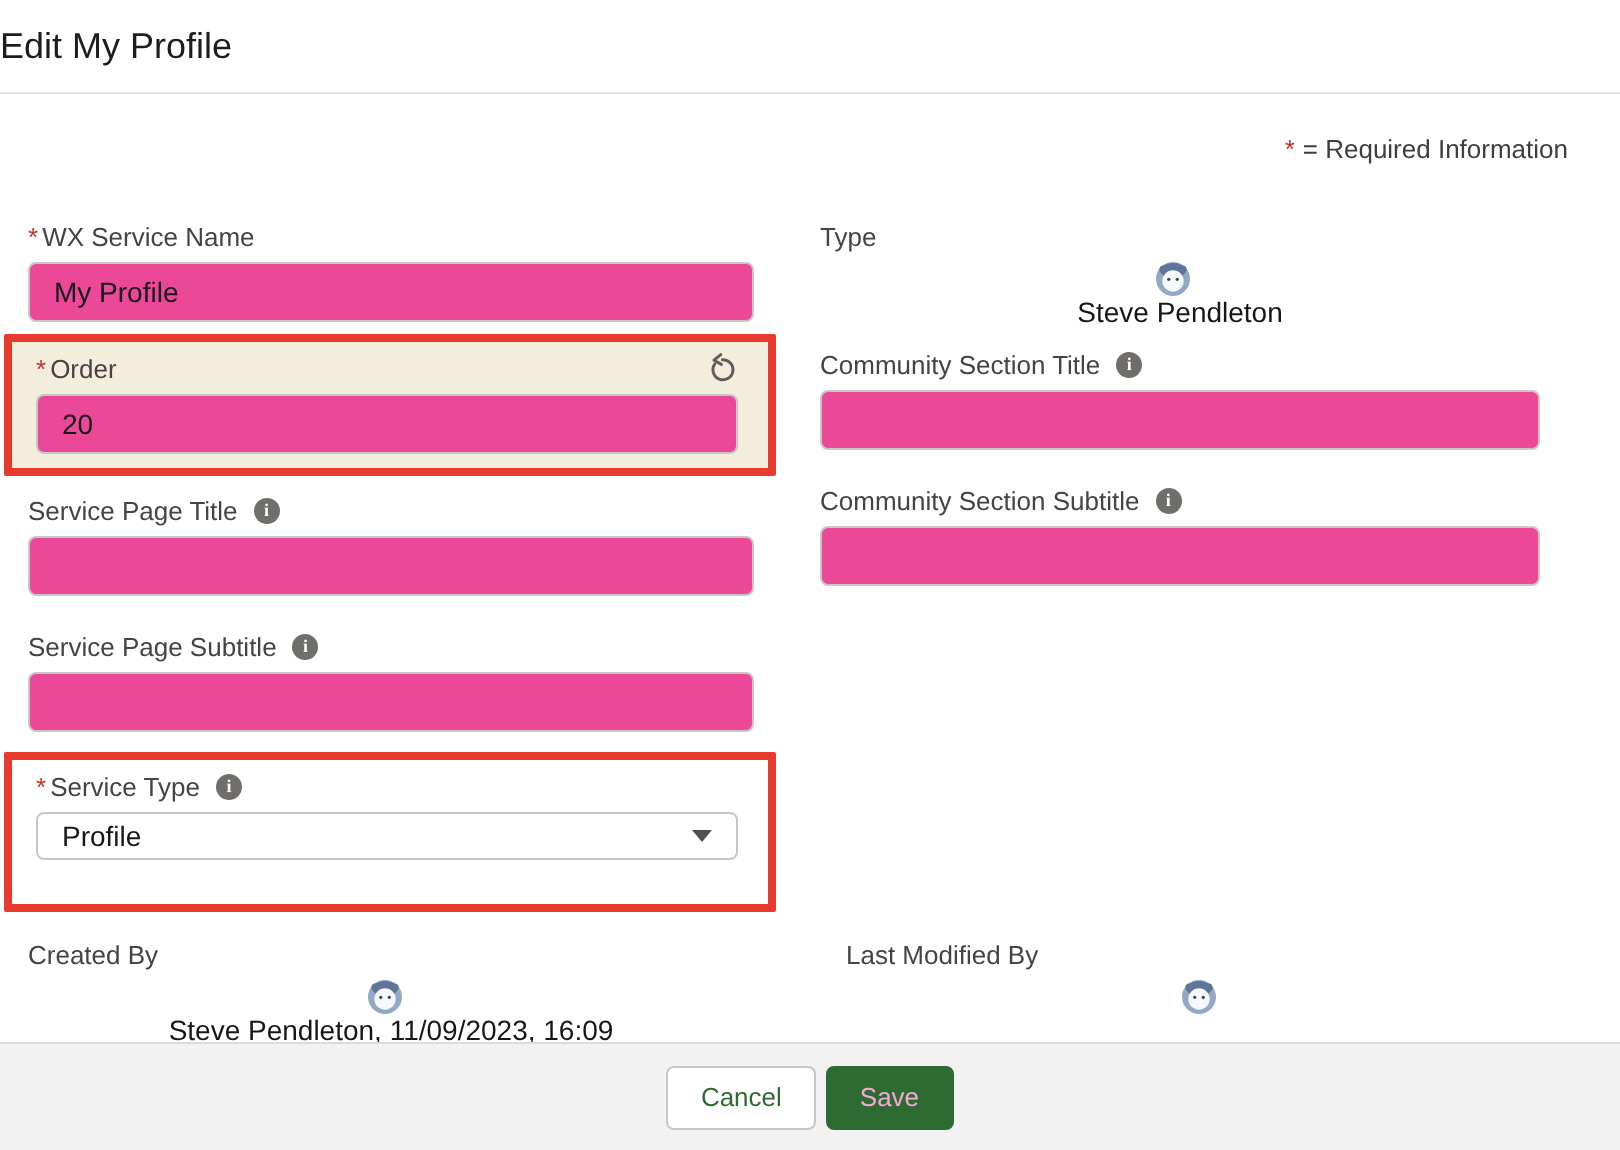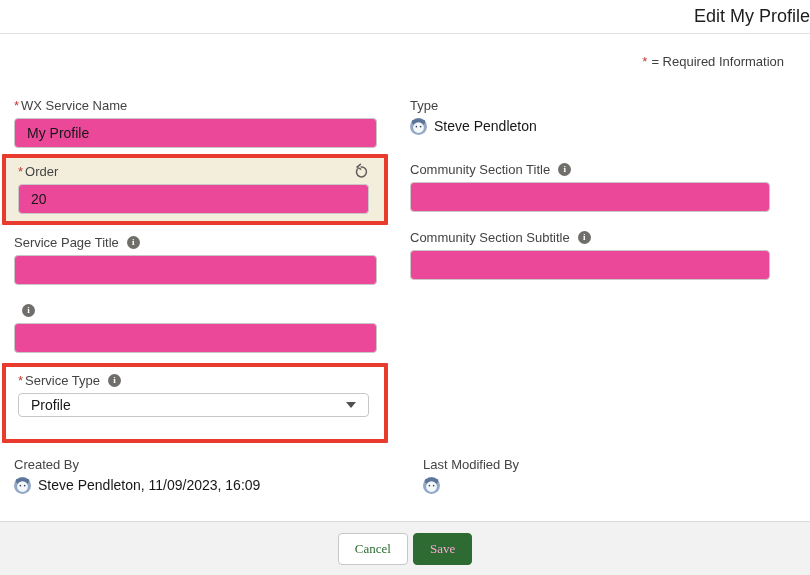--- a/index.html
+++ b/index.html
@@ -7,24 +7,24 @@
   body {
     position: relative;
     background: #ffffff;
     font-family: "Liberation Sans", sans-serif;
     overflow: hidden;
     color: #171717;
   }
 
   
   .modal-header {
-    height: 34px;
-    display: flex;
-    align-items: center;
-    justify-content: flex-end;
+    height: 47px;
+    display: flex;
+    align-items: center;
+    justify-content: flex-start;
     border-bottom: 1px solid #e3e3e3;
   }
   .modal-title {
     font-size: 18px;
     color: #1d1d1f;
     font-weight: 400;
   }
 
   
   .required-note {
@@ -141,22 +141,24 @@
   .caret-down {
     width: 0; height: 0;
     border-left: 5px solid transparent;
     border-right: 5px solid transparent;
     border-top: 6px solid #514f4d;
   }
 
   
   .person-row {
     display: flex;
+    align-items: center;
     margin-top: 0;
     height: 20px;
+    flex-direction: column;
   }
   .avatar { width: 17px; height: 17px; margin-right: 7px; flex: 0 0 auto; }
   .person-name { font-size: 14px; color: #171717; }
 
   .meta-row {
     display: grid;
     grid-template-columns: 363px 360px;
     column-gap: 46px;
     padding: 0 40px 0 14px;
     margin-top: 12px;
@@ -172,21 +174,21 @@
     display: flex;
     align-items: center;
     justify-content: center;
     gap: 5px;
   }
   .btn {
     height: 32px;
     padding: 0 16px;
     border-radius: 4px;
     font-size: 13px;
-    font-family: Liberation Serif, serif;
+    font-family: Liberation Sans, sans-serif;
     cursor: pointer;
     display: inline-flex;
     align-items: center;
     justify-content: center;
   }
   .btn-neutral {
     background: #ffffff;
     border: 1px solid #c9c7c5;
     color: #2e6b33;
   }
@@ -238,20 +240,21 @@
     <div class="field f-service-page-title">
       <div class="field-label">
         <span>Service Page Title</span>
         <span class="info-icon">i</span>
       </div>
       <input class="text-input" type="text" value="" style="">
     </div>
 
     <div class="field f-service-page-subtitle">
       <div class="field-label">
+        <span>Service Page Subtitle</span>
         <span class="info-icon">i</span>
       </div>
       <input class="text-input" type="text" value="" style="">
     </div>
 
     <div class="annotated service-type-block">
       <div class="field-label">
         <span class="star">*</span>
         <span>Service Type</span>
         <span class="info-icon">i</span>

